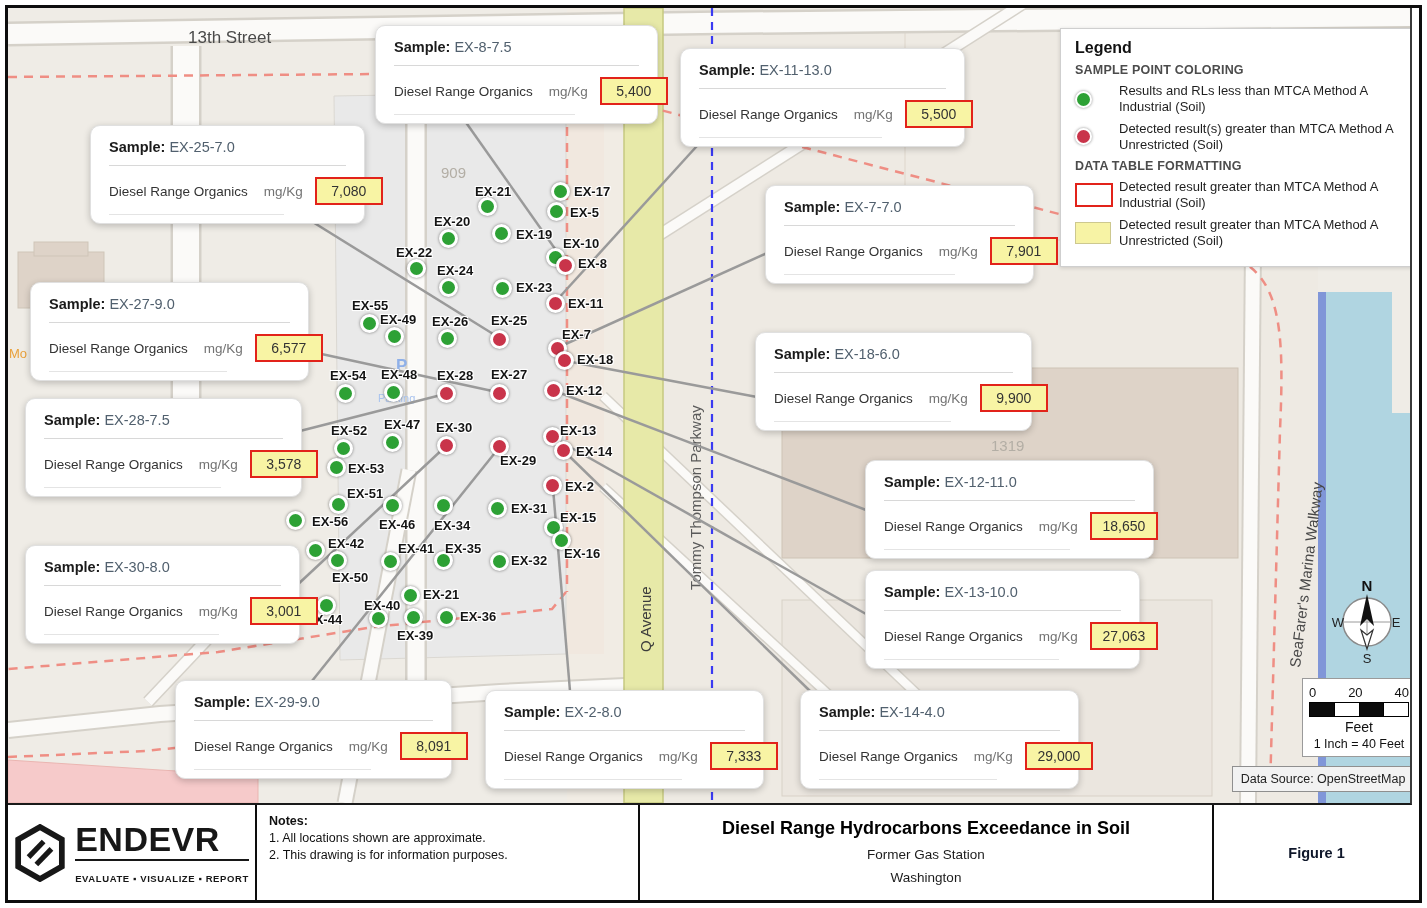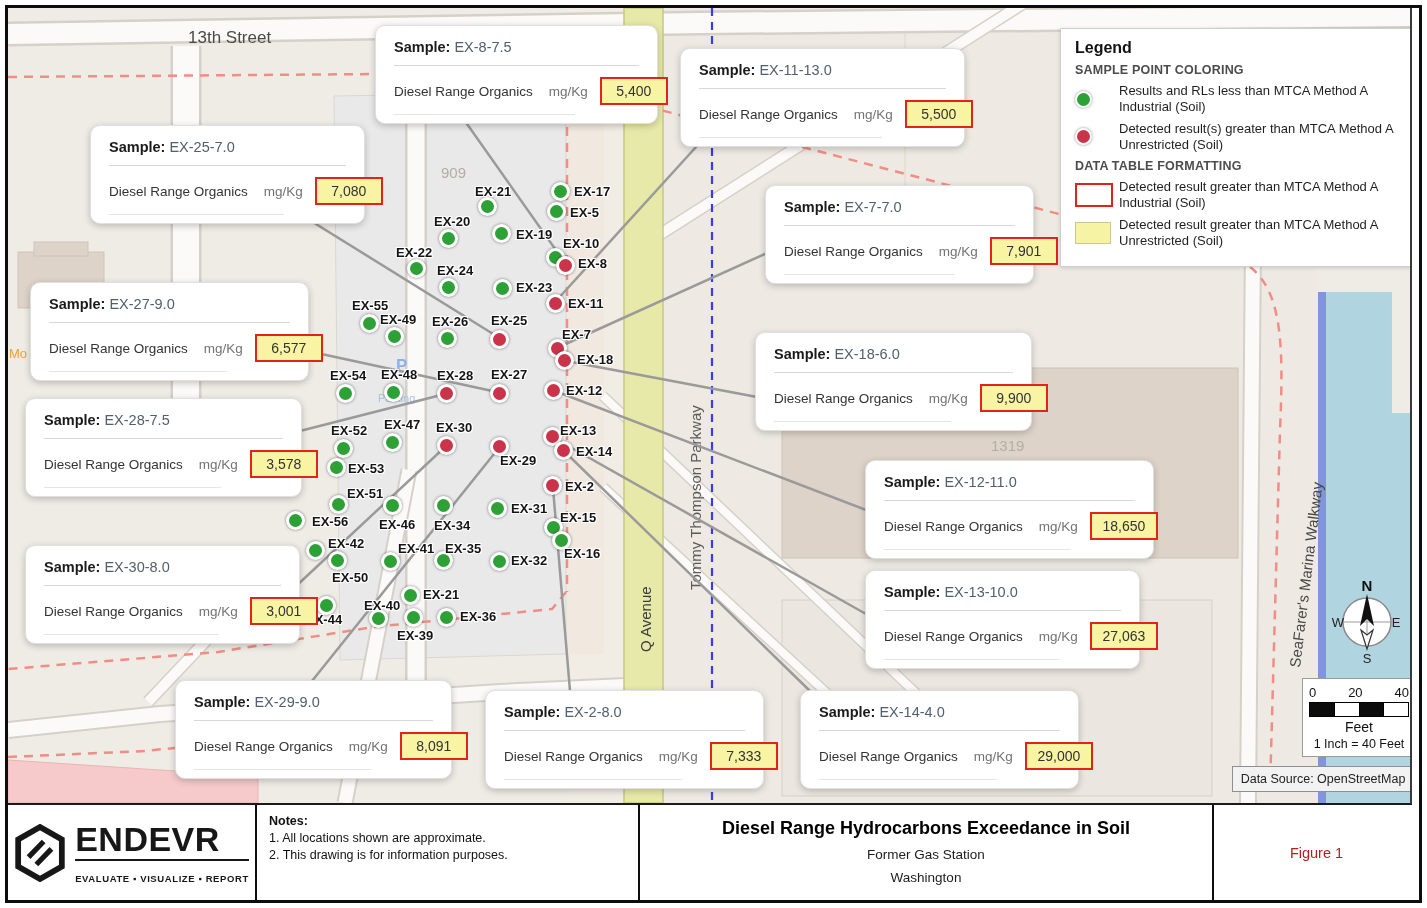--- a/index.html
+++ b/index.html
@@ -69,21 +69,21 @@
   .brandcol{display:flex;flex-direction:column;}
   .brand{font-size:34px;font-weight:800;color:#171717;letter-spacing:.5px;line-height:1;}
   .tagline{font-size:9.5px;font-weight:bold;color:#171717;letter-spacing:.6px;border-top:2px solid #171717;
        margin-top:3px;padding-top:12px;white-space:nowrap;}
   .f-notes{flex:0 0 383px;padding:9px 12px;}
   .nt-h{font-size:12.5px;font-weight:bold;color:#111;}
   .nt-i{font-size:12.5px;color:#111;margin-top:3px;}
   .f-title{flex:0 0 574px;display:flex;flex-direction:column;align-items:center;justify-content:flex-start;padding-top:13px;}
   .t-main{font-size:18px;font-weight:bold;color:#000000;}
   .t-sub{font-size:13.5px;color:#1c1c1c;margin-top:8px;}
-  .f-fig{flex:1;display:flex;align-items:center;justify-content:center;font-size:14.5px;font-weight:normal;color:#b91c1c;}
+  .f-fig{flex:1;display:flex;align-items:center;justify-content:center;font-size:14.5px;font-weight:bold;color:#0f172a;}
 </style>
 </head>
 <body>
 
 <div class="page">
   <div class="frame">
 
     <div class="map">
 
       <svg class="basemap" width="1402" height="795" viewBox="8 8 1402 795">

